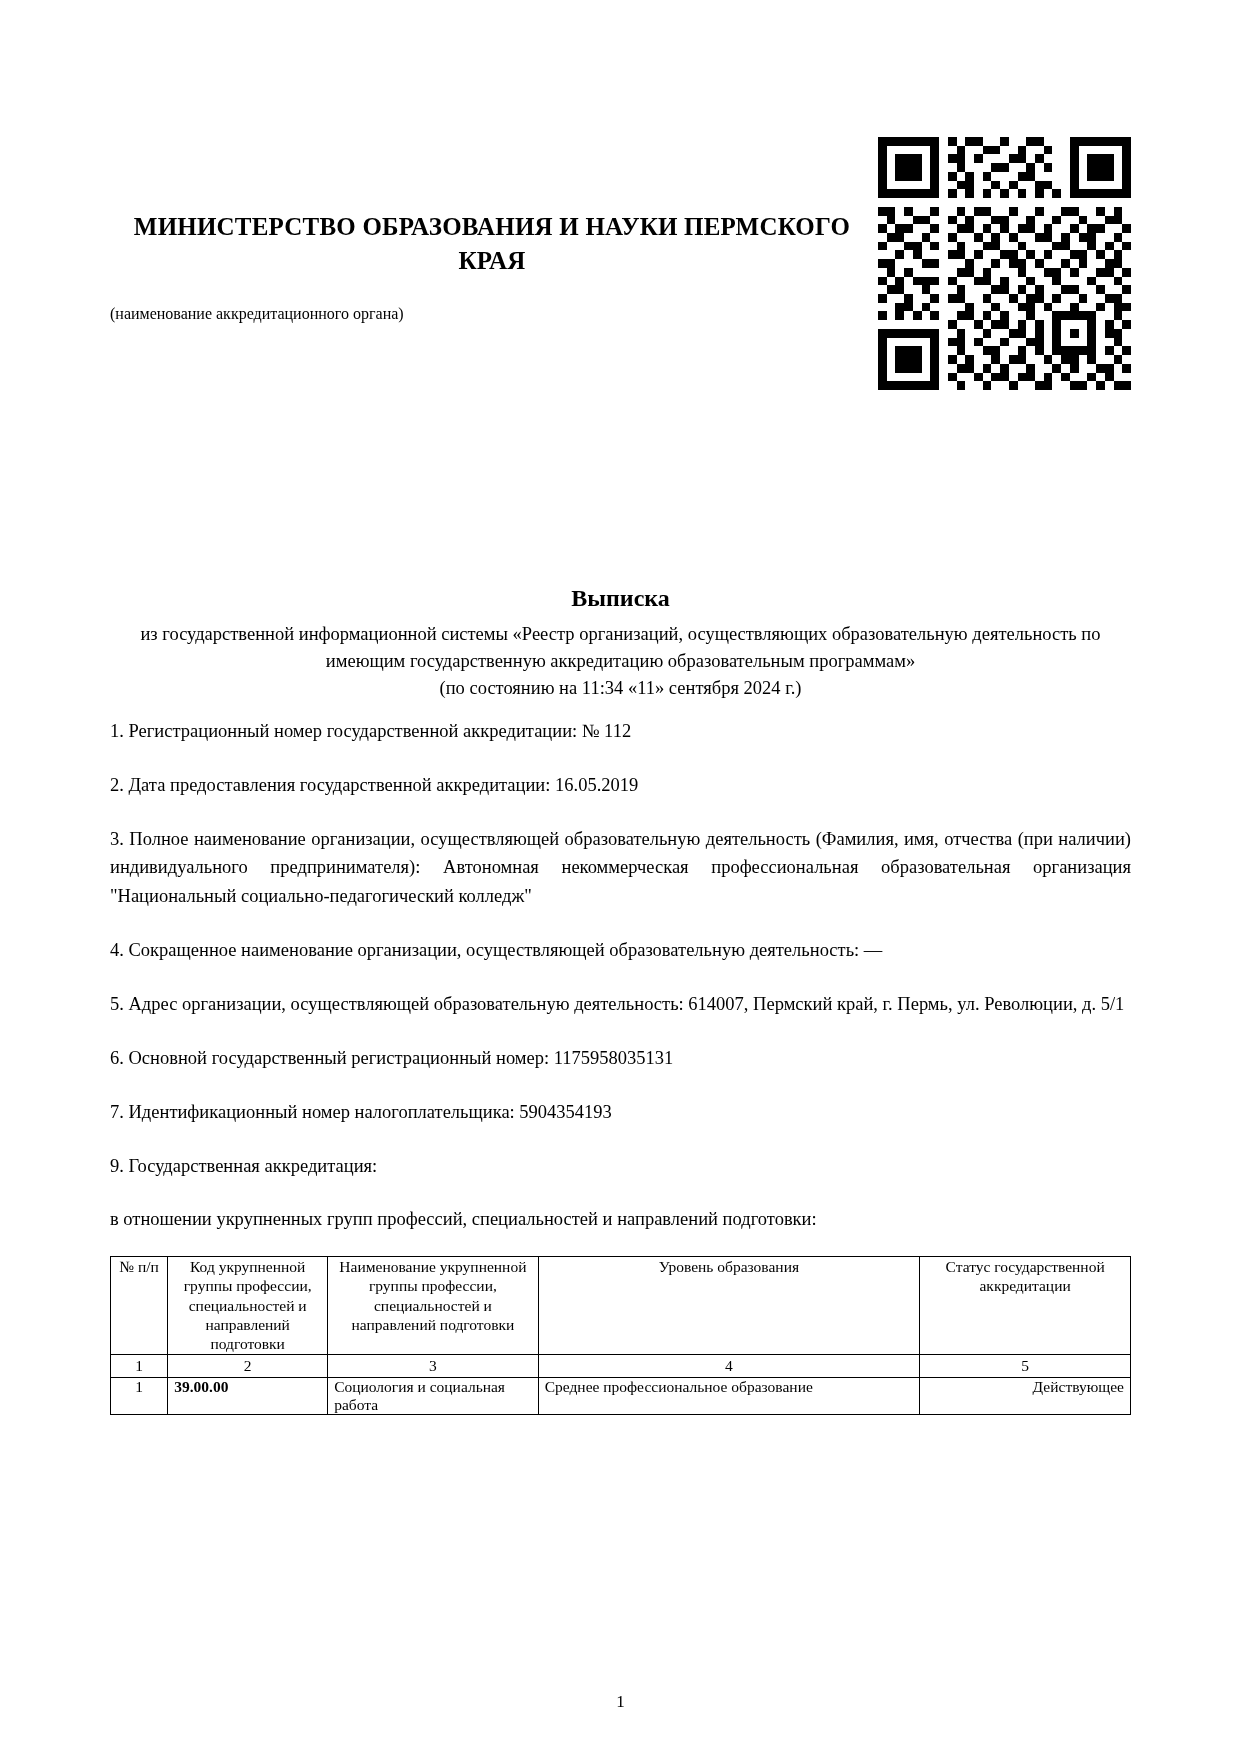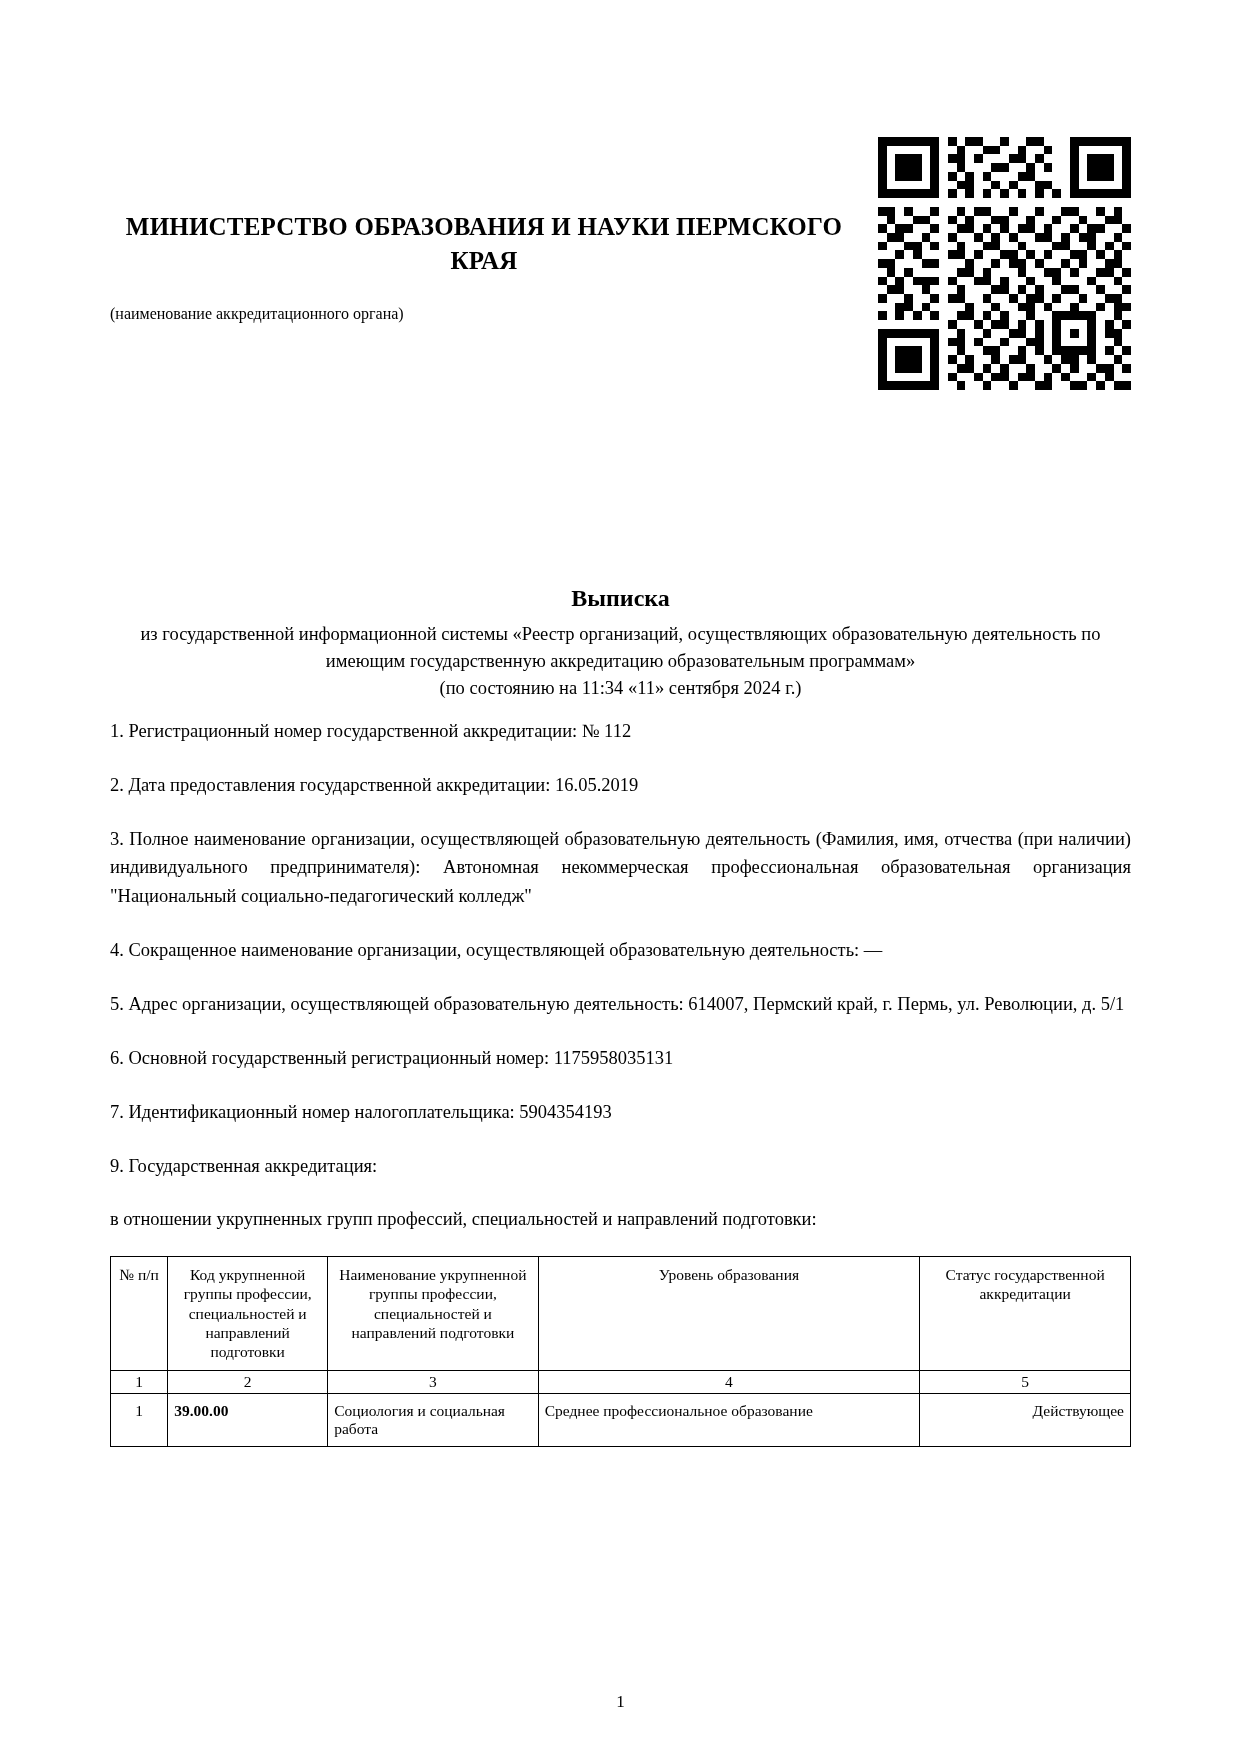--- a/index.html
+++ b/index.html
@@ -22,21 +22,21 @@
     padding: 120px 110px 40px 110px;
   }
 
   
   .header {
     position: relative;
     min-height: 230px;
   }
   .org-title {
     position: absolute;
-    left: 4px;
+    left: 12px;
     top: 90px;
     width: 740px;
     text-align: center;
     font-size: 25px;
     font-weight: bold;
     line-height: 1.35;
     letter-spacing: 0.2px;
   }
   .org-subtitle {
     position: absolute;
@@ -97,21 +97,21 @@
 
   
   table.reg {
     border-collapse: collapse;
     width: 100%;
     font-size: 15.5px;
   }
   table.reg th,
   table.reg td {
     border: 1px solid #000000;
-    padding: 8px 6px;
+    padding: 0 6px;
     vertical-align: top;
   }
   table.reg thead th {
     text-align: center;
     font-weight: normal;
     line-height: 1.25;
   }
   table.reg tr.numrow td {
     text-align: center;
     padding: 2px 4px;

